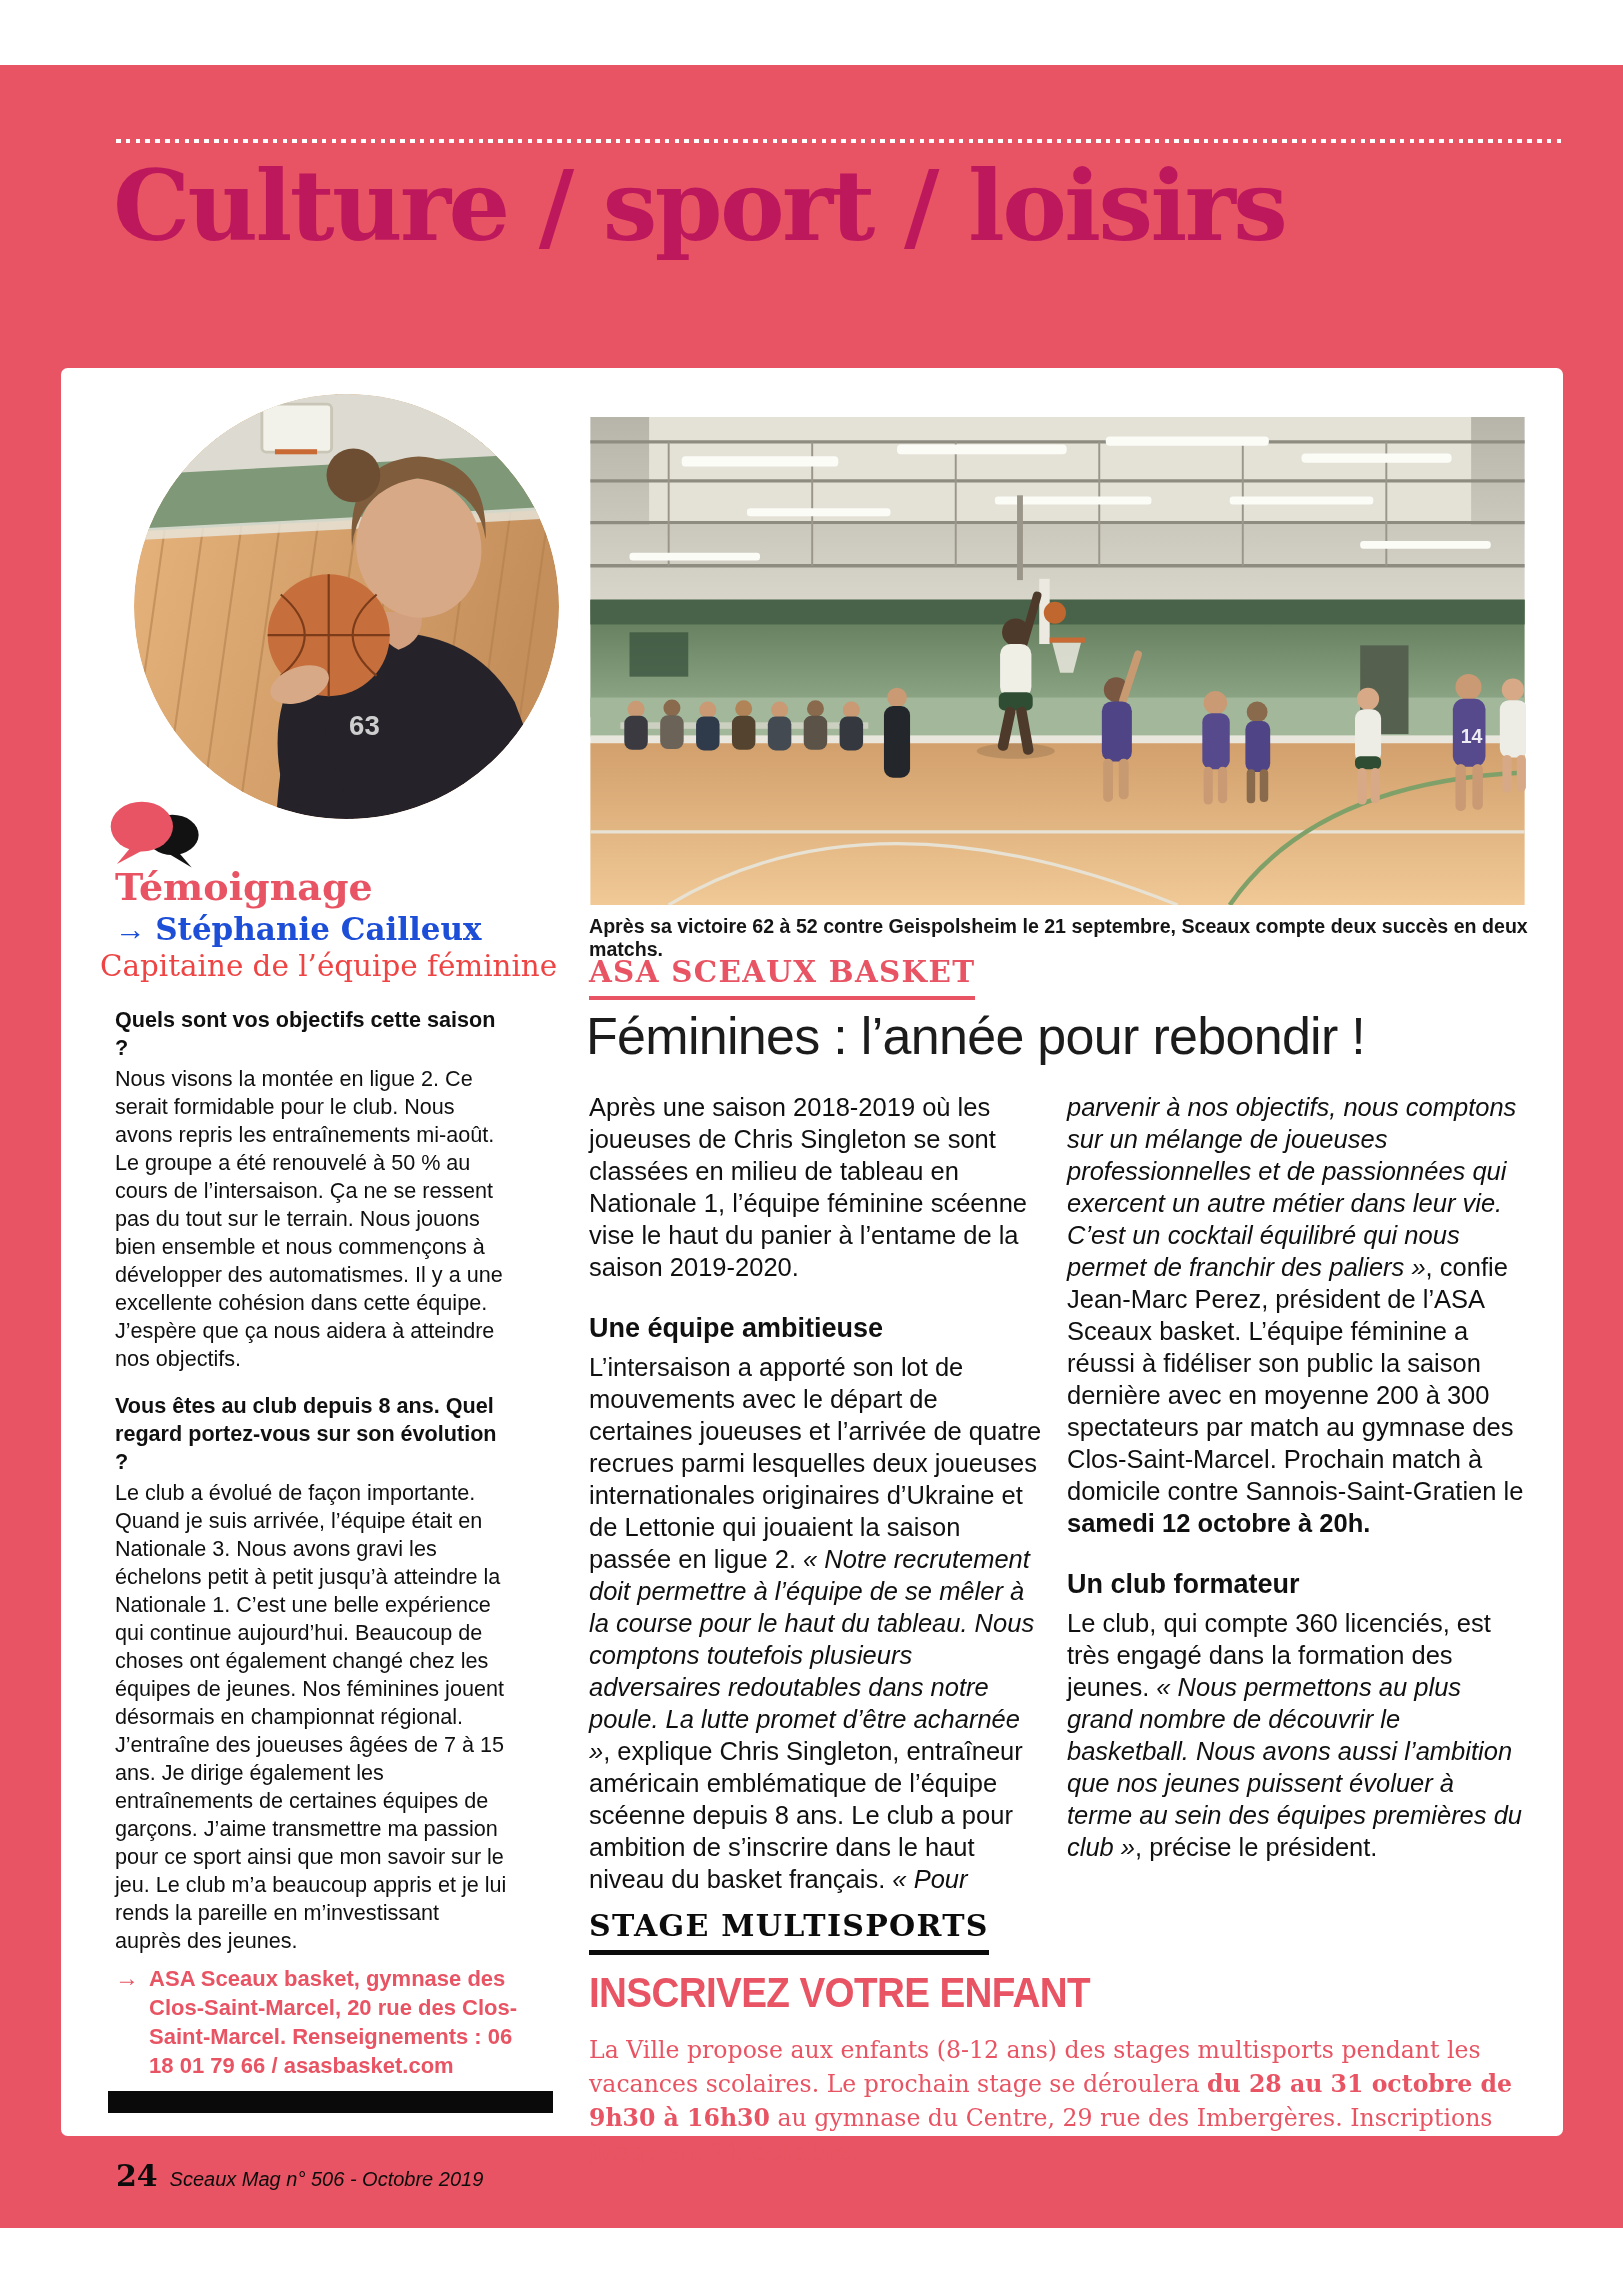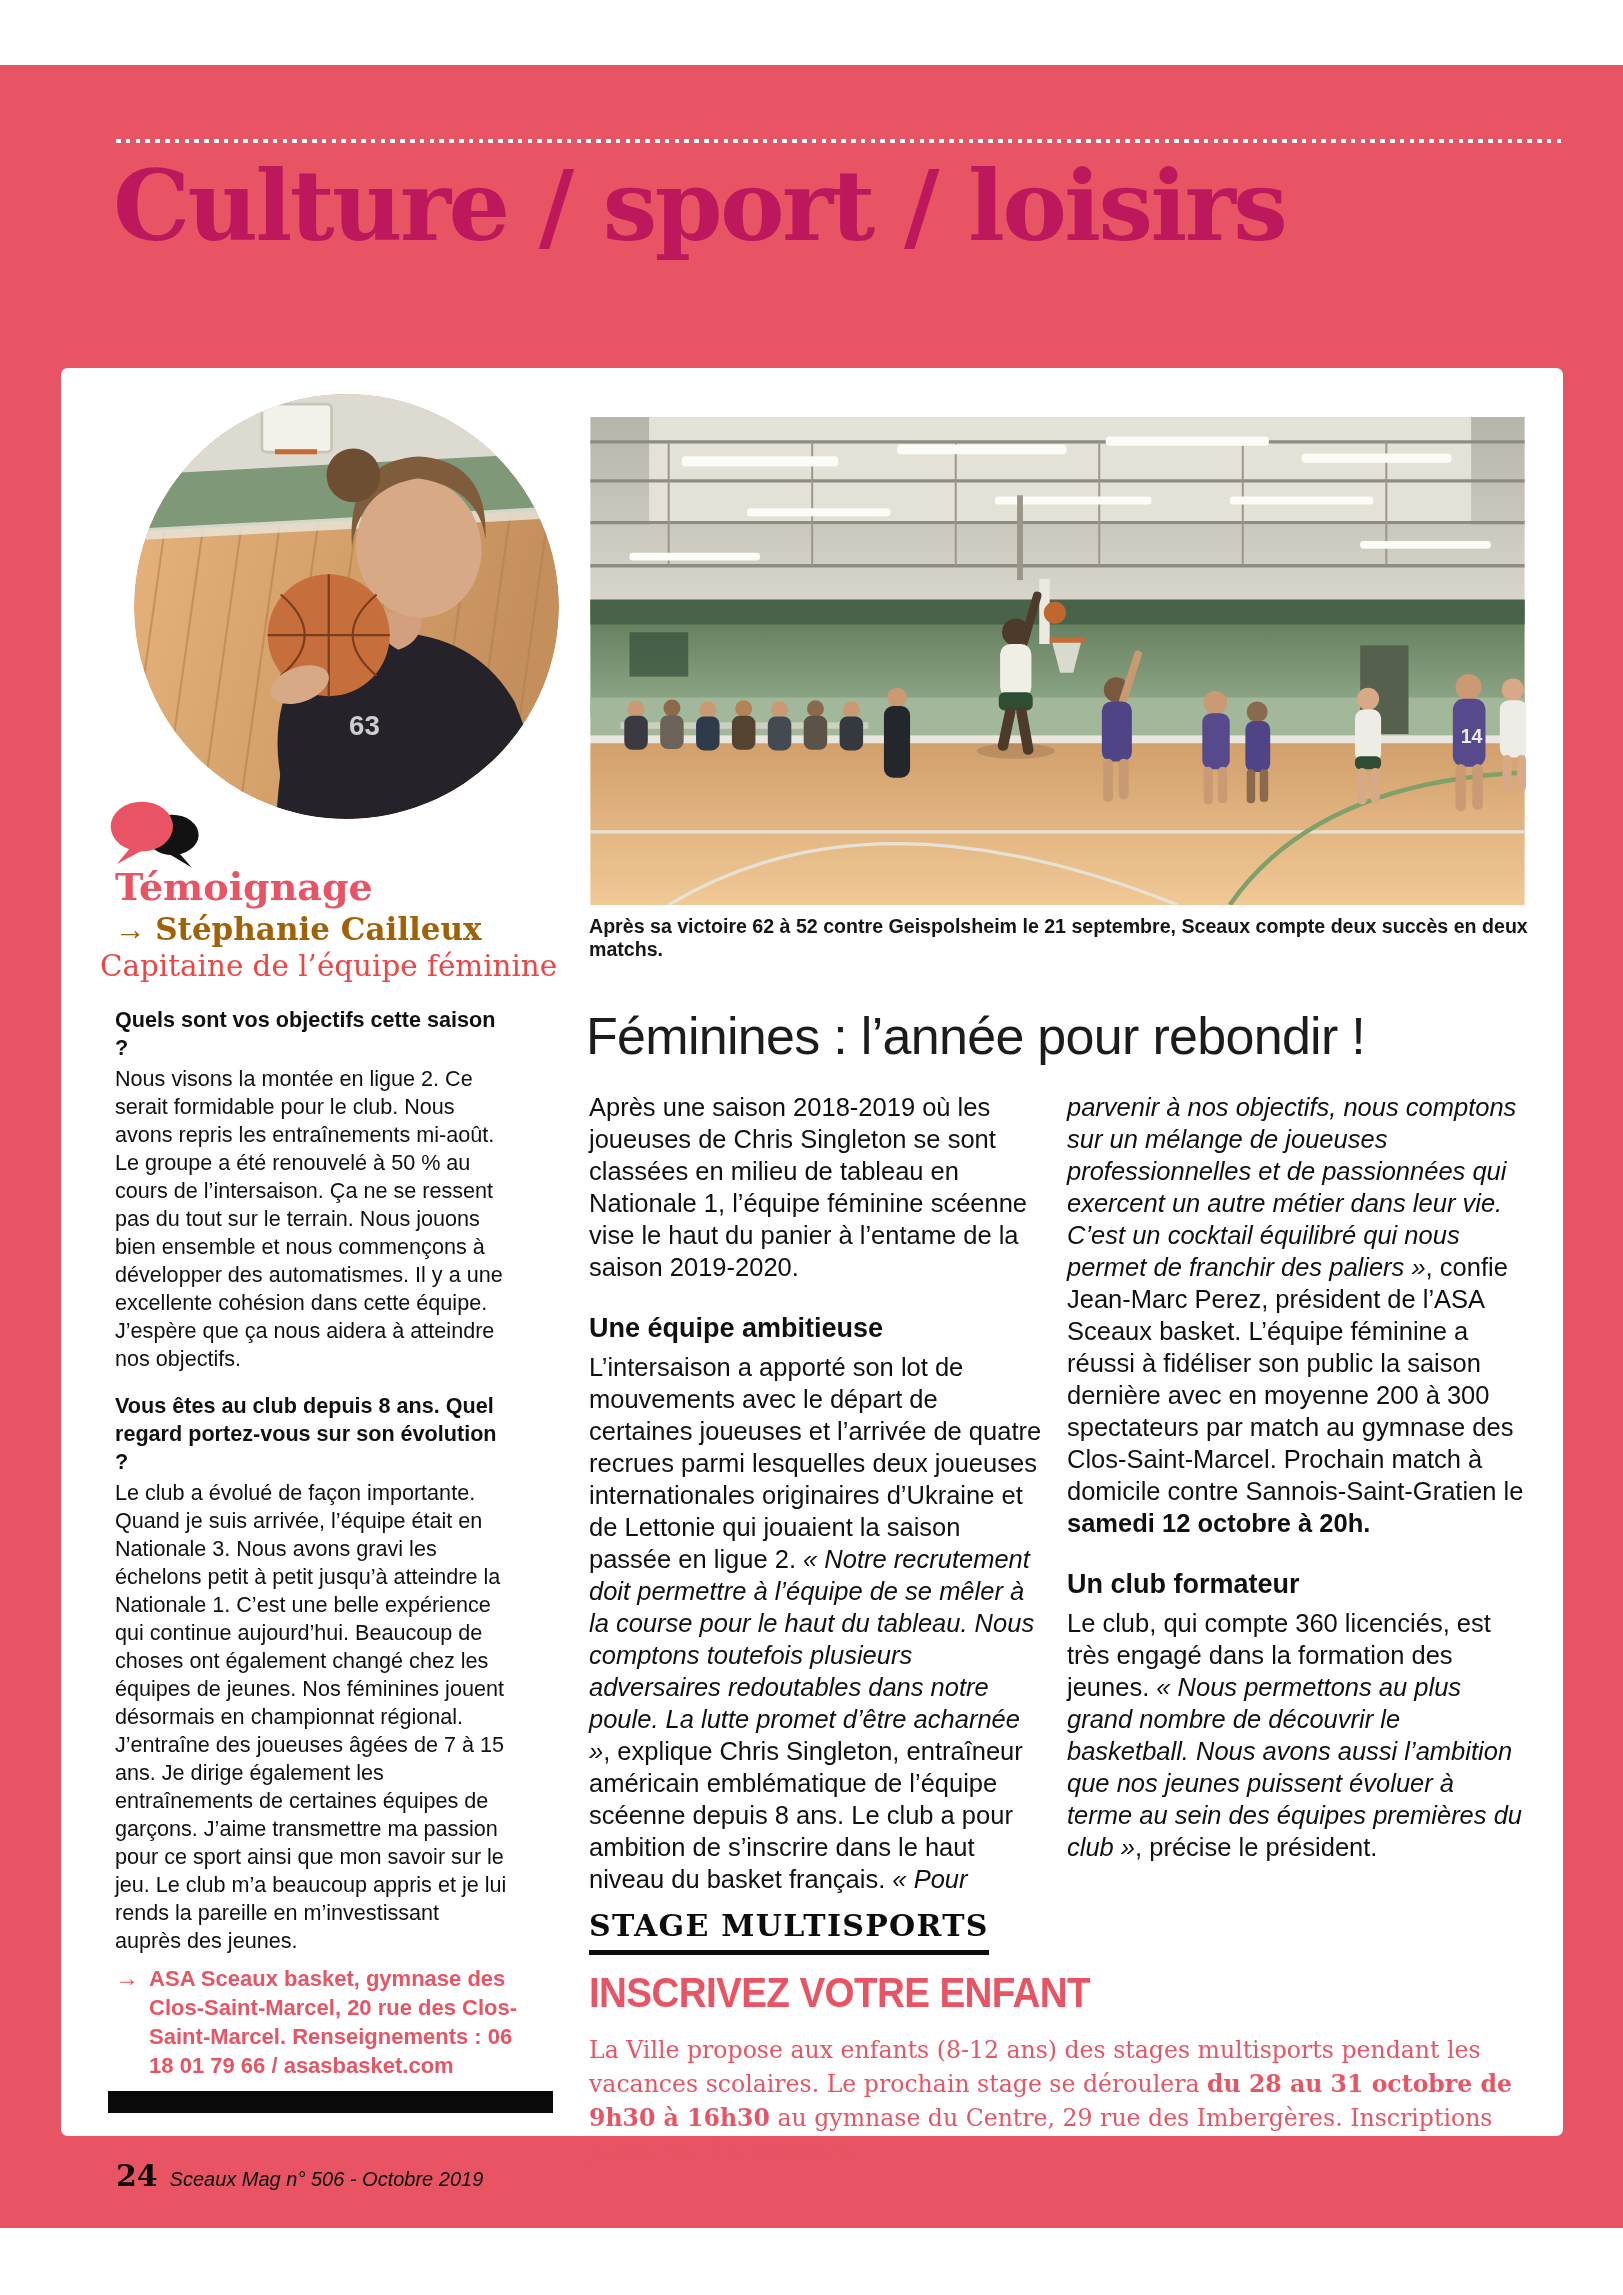--- a/index.html
+++ b/index.html
@@ -6,21 +6,21 @@
   #page {position:relative; width:1623px; height:2295px; background:#ffffff; overflow:hidden; font-family:"Liberation Sans",sans-serif;}
   .red-band {position:absolute; left:0; top:65px; width:1623px; height:2163px; background:#E85463;}
   .dotted-rule {position:absolute; left:116px; top:139px; width:1447px; height:3.9px;
     background:repeating-linear-gradient(90deg,#ffffff 0 4.6px, rgba(255,255,255,0) 4.6px 9.8px);}
   .section-title {position:absolute; left:113px; top:149px; margin:0; color:#be185d;
     font-family:"DejaVu Serif",serif; font-weight:bold; font-size:97px; letter-spacing:-2.6px; white-space:nowrap;}
   .content-box {position:absolute; left:61px; top:368px; width:1502px; height:1768px; background:#ffffff; border-radius:6.5px;}
   .portrait {position:absolute; left:134px; top:394px; width:425px; height:425px; border-radius:50%;}
   .speech-icon {position:absolute; left:110px; top:798px; width:90px; height:71px;}
   .temoignage-label {position:absolute; left:115px; top:864px; font-family:"DejaVu Serif",serif; font-weight:bold; font-size:38px; color:#E85463;}
-  .temoignage-name {position:absolute; left:115px; top:911px; font-size:31px; color:#a16207; font-family:"DejaVu Serif",serif; font-weight:bold; white-space:nowrap;text-align:right;}
+  .temoignage-name {position:absolute; left:115px; top:911px; font-size:31px; color:#1d4ed8; font-family:"DejaVu Serif",serif; font-weight:bold; white-space:nowrap;text-align:right;}
   .temoignage-name .arrow {font-family:"Liberation Sans",sans-serif; font-weight:normal; margin-right:9.2px;}
   .temoignage-role {position:absolute; left:100px; top:949px; font-family:"DejaVu Serif",serif; font-size:29.4px; color:#ef4444; white-space:nowrap;}
   .qa {position:absolute; left:115px; top:1006px; width:394px; color:#101010;}
   .qa .q {font-weight:bold; font-size:21.6px; line-height:28px; margin:0 0 2.6px 0;}
   .qa .a {font-size:21.6px; line-height:28px; margin:0 0 19.6px 0;}
   .contact {position:absolute; left:115px; top:1964px; width:419px; display:flex; gap:10.5px; color:#E85463;}
   .contact .arrow {font-size:23.6px; line-height:29px; flex:0 0 auto;}
   .contact .ctext {font-weight:bold; font-size:22px; line-height:29px;}
   .black-bar {position:absolute; left:108px; top:2091px; width:445px; height:22px; background:#0a0a0a;}
   .gym-photo {position:absolute; left:589px; top:417px; width:937px; height:488px;}
@@ -256,20 +256,21 @@
     </g>
     <g>
       <circle cx="1414" cy="418" r="17" fill="#D8A987"></circle>
       <rect x="1394" y="434" width="42" height="88" rx="14" fill="#EDEDE5"></rect>
       <rect x="1398" y="518" width="14" height="58" rx="7" fill="#D8A987"></rect>
       <rect x="1420" y="518" width="14" height="56" rx="7" fill="#D8A987"></rect>
     </g>
   </svg>
 
   <p class="caption">Après sa victoire 62 à 52 contre Geispolsheim le 21 septembre, Sceaux compte deux succès en deux matchs.</p>
+  <div class="kicker-red">ASA SCEAUX BASKET</div>
   <h2 class="article-title">Féminines : l’année pour rebondir !</h2>
 
   <div class="col col1">
     <p class="intro">Après une saison 2018-2019 où les joueuses de Chris Singleton se sont classées en milieu de tableau en Nationale 1, l’équipe féminine scéenne vise le haut du panier à l’entame de la saison 2019-2020.</p>
     <h3>Une équipe ambitieuse</h3>
     <p><span>L’intersaison a apporté son lot de mouvements avec le départ de certaines joueuses et l’arrivée de quatre recrues parmi lesquelles deux joueuses internationales originaires d’Ukraine et de Lettonie qui jouaient la saison passée en ligue 2. </span><em>« Notre recrutement doit permettre à l’équipe de se mêler à la course pour le haut du tableau. Nous comptons toutefois plusieurs adversaires redoutables dans notre poule. La lutte promet d’être acharnée »</em><span>, explique Chris Singleton, entraîneur américain emblématique de l’équipe scéenne depuis 8 ans. Le club a pour ambition de s’inscrire dans le haut niveau du basket français. </span><em>« Pour</em></p>
   </div>
 
   <div class="col col2">
     <p><em>parvenir à nos objectifs, nous comptons sur un mélange de joueuses professionnelles et de passionnées qui exercent un autre métier dans leur vie. C’est un cocktail équilibré qui nous permet de franchir des paliers »</em><span>, confie Jean-Marc Perez, président de l’ASA Sceaux basket. L’équipe féminine a réussi à fidéliser son public la saison dernière avec en moyenne 200 à 300 spectateurs par match au gymnase des Clos-Saint-Marcel. Prochain match à domicile contre Sannois-Saint-Gratien le </span><b>samedi 12 octobre à 20h.</b></p>

